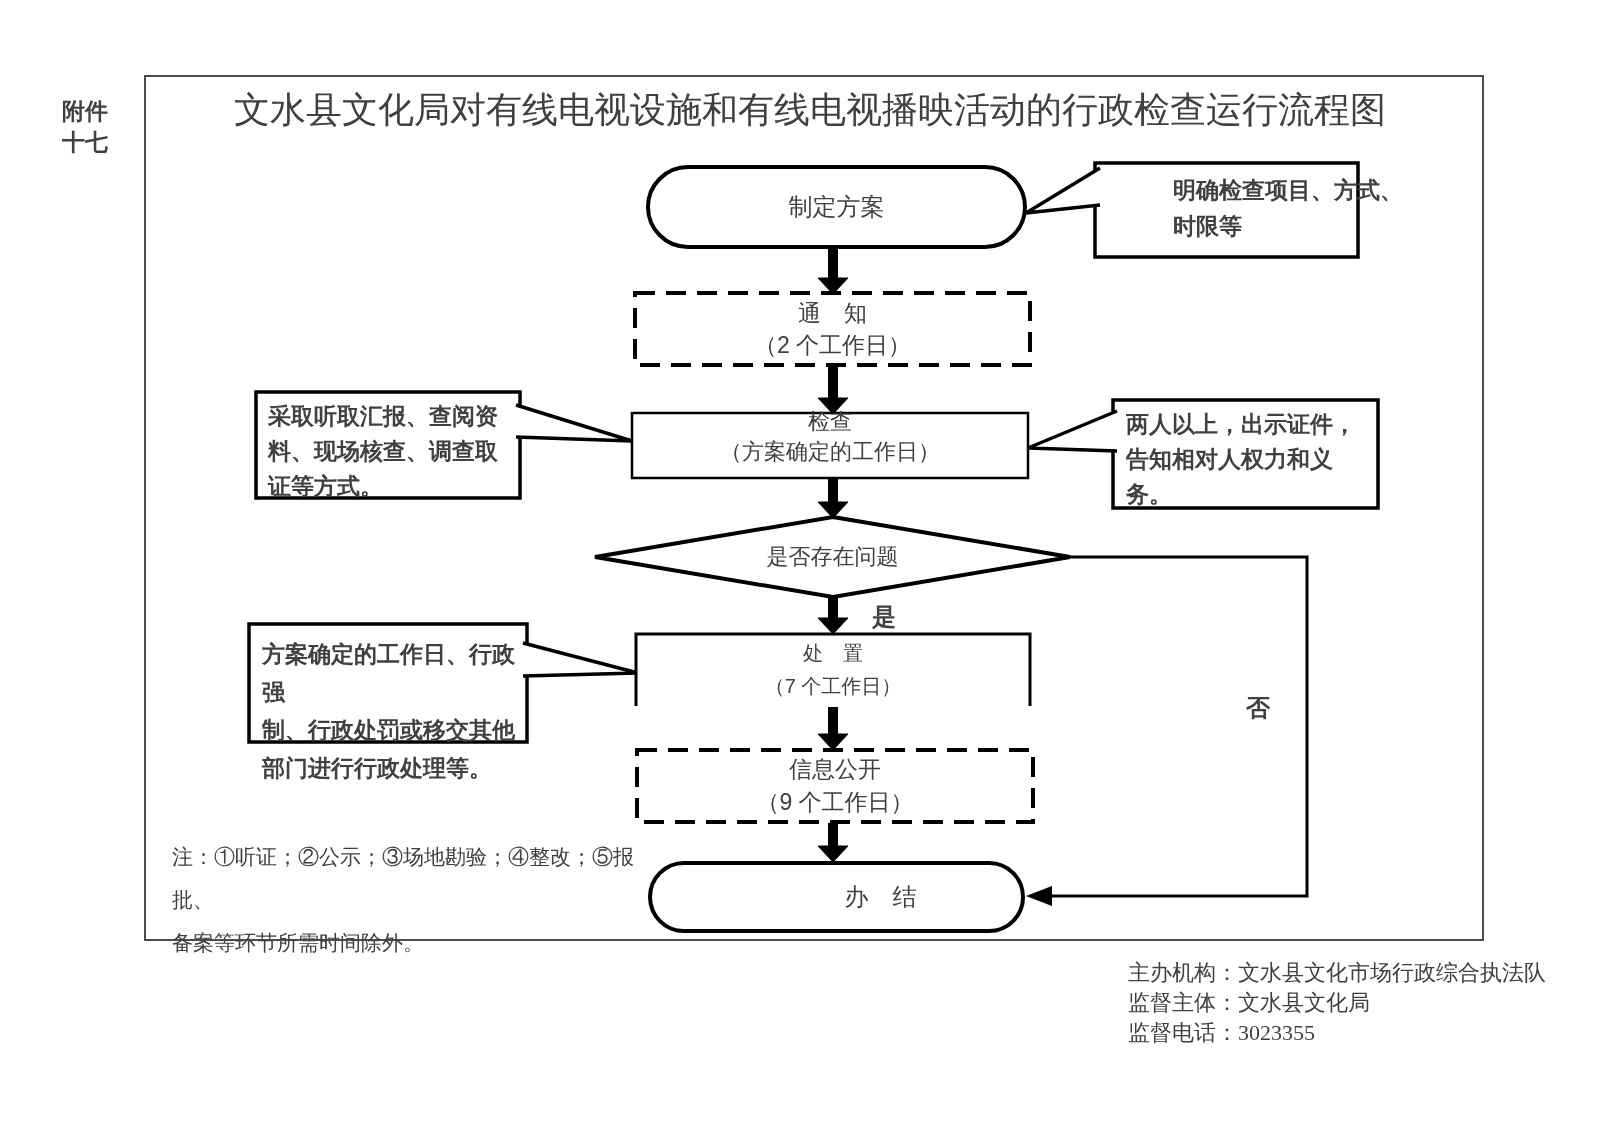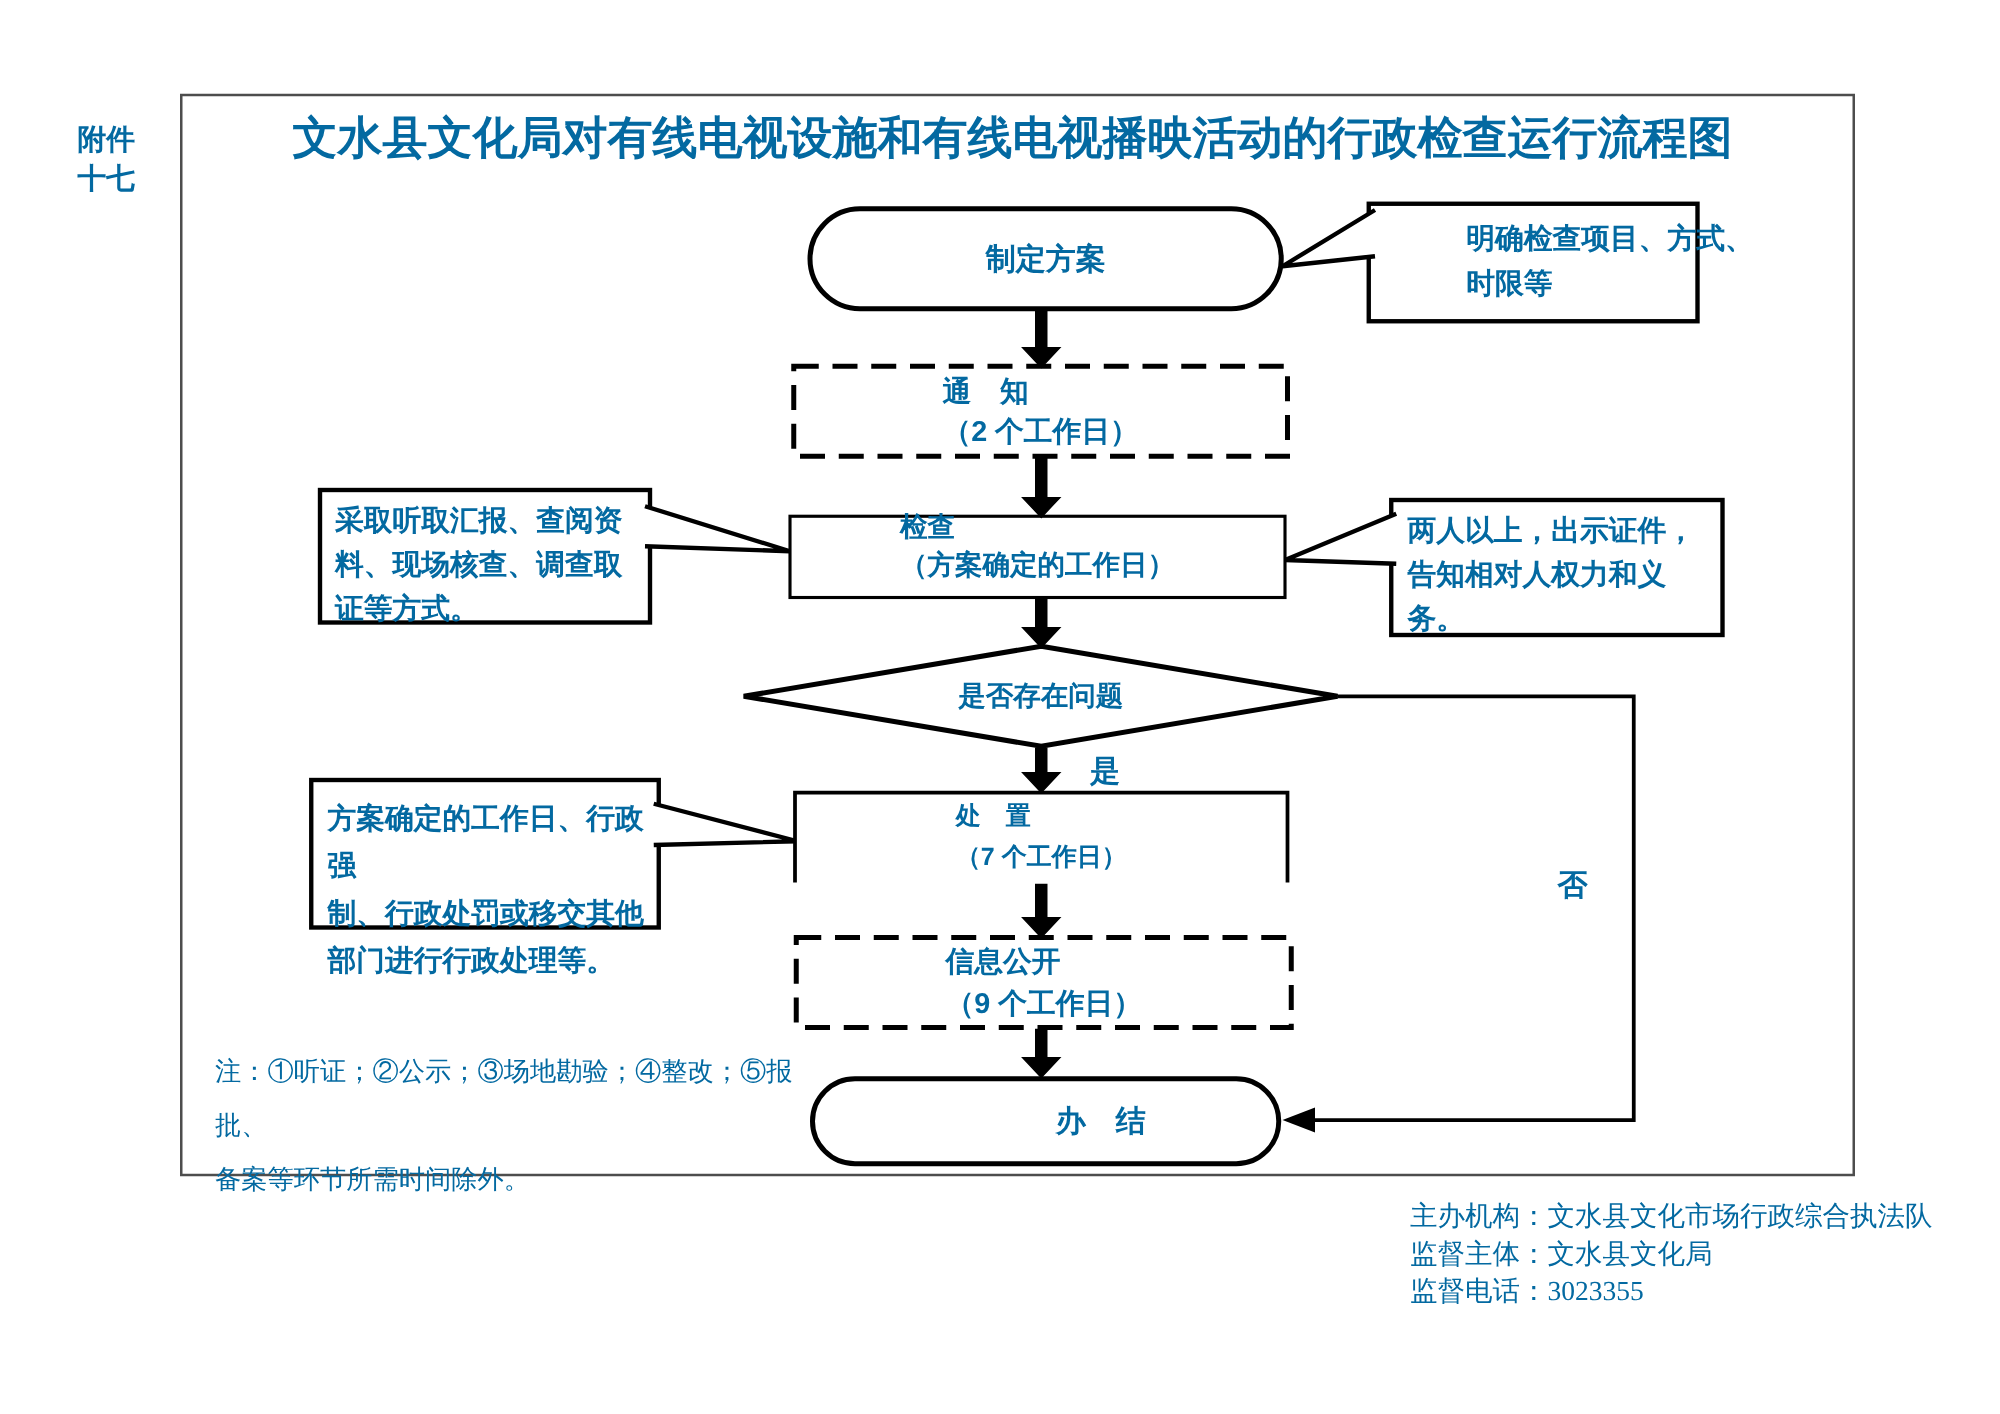--- a/index.html
+++ b/index.html
@@ -8,35 +8,36 @@
     background:#ffffff;
     position:relative;
     font-family:"Liberation Sans", sans-serif;
     color:#000;
     overflow:hidden;
   }
   svg.overlay { position:absolute; left:0; top:0; width:1600px; height:1131px; }
   .txt {
     position:absolute;
     white-space:pre-line;
-    color:#0369a1;
+    color:#404040;
   }
   .node-label {
     display:flex; align-items:center; justify-content:center;
-    font-weight:bold;
+    text-align:center;
+    font-weight:normal;
   }
   .callout-text {
     font-weight:bold;
     text-align:left;
   }
   .serif { font-family:"Liberation Serif", serif; }
   .title {
     text-align:center;
     font-family:"Liberation Serif", serif;
-    font-weight:bold;
+    font-weight:normal;
     font-size:36px;
     letter-spacing:0px;
   }
   .edge-label { font-weight:bold; font-size:24px; }
 </style>
 </head>
 <body>
 
 <svg class="overlay" viewBox="0 0 1600 1131">
 

